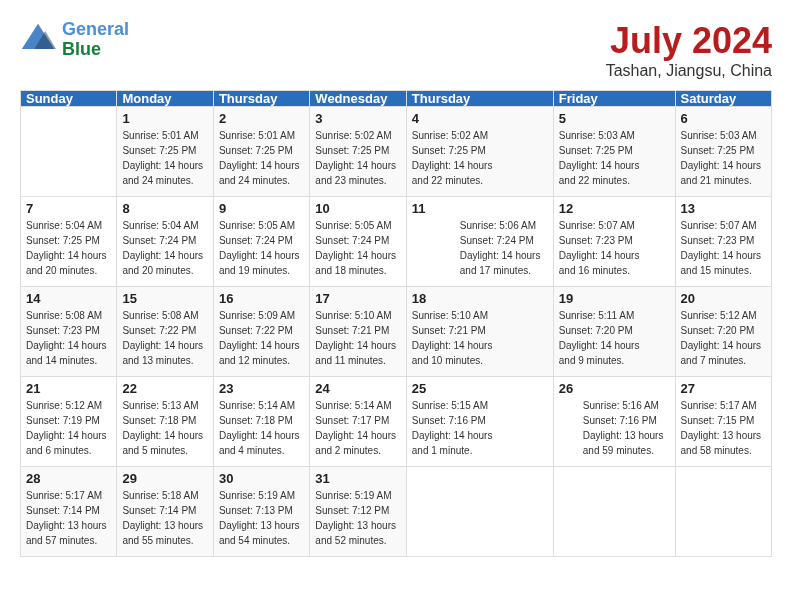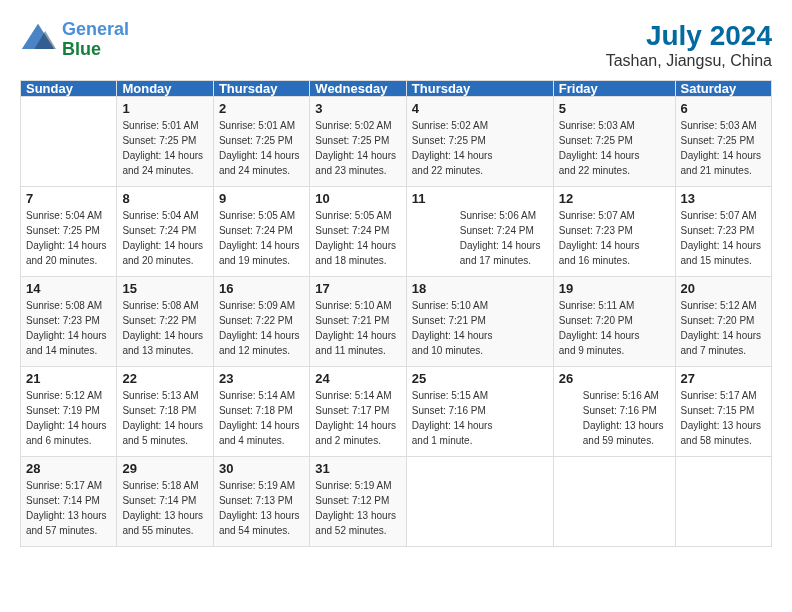--- a/index.html
+++ b/index.html
@@ -31,23 +31,23 @@
       color: #4a90d9;
     }
     .logo-icon {
       width: 36px;
       height: 36px;
     }
     .title-section {
       text-align: right;
     }
     .month-title {
-      font-size: 28px;
+      font-size: 36px;
       font-weight: bold;
-      color: #0369a1;
+      color: #b91c1c;
     }
     .location-title {
       font-size: 16px;
       color: #333;
     }
     table {
       width: 100%;
       border-collapse: collapse;
       font-size: 10.5px;
     }

